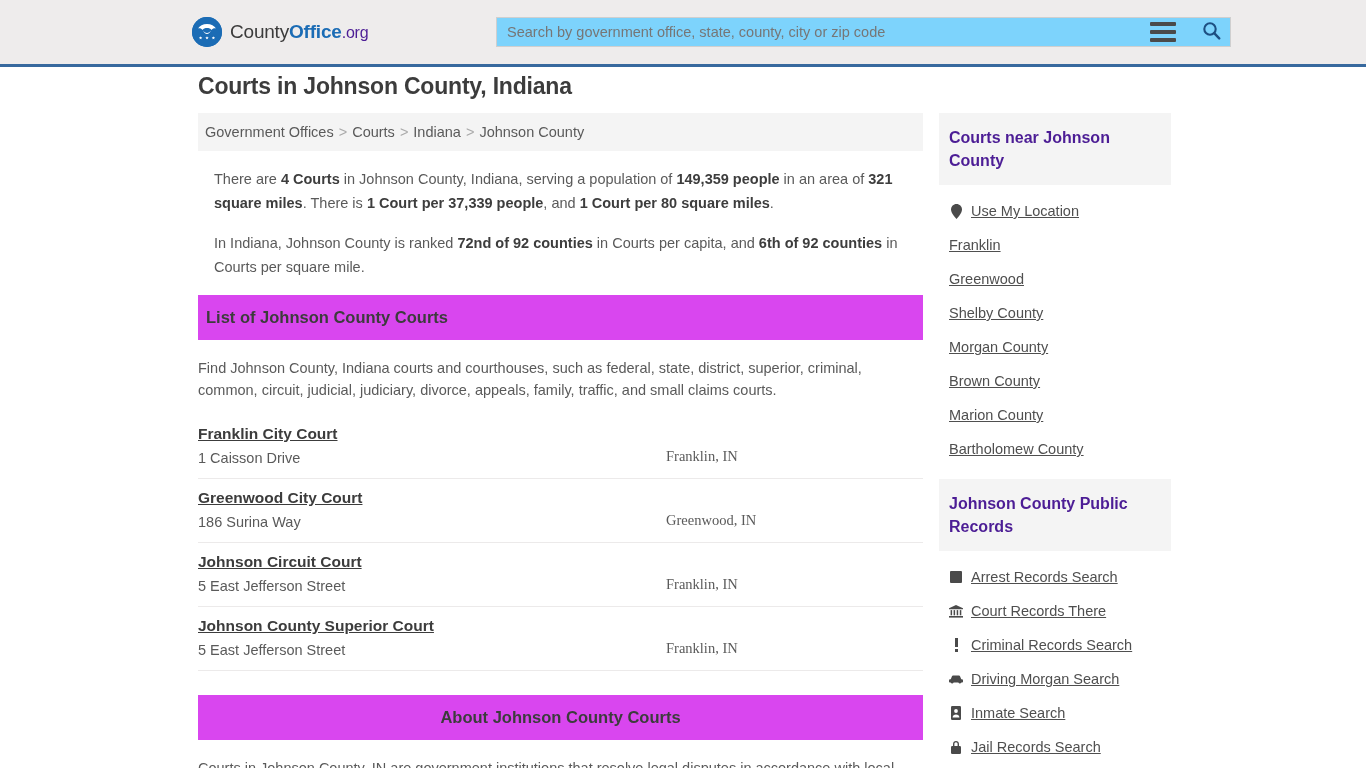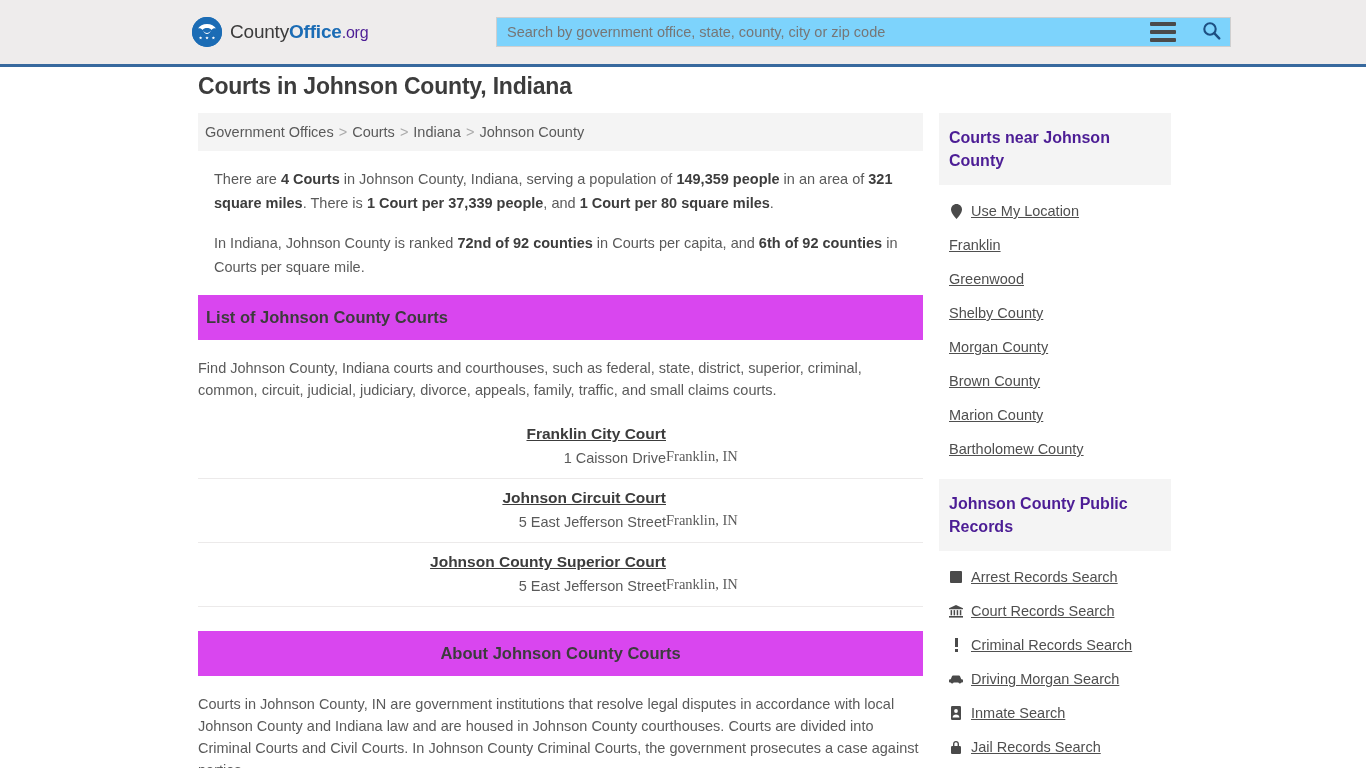--- a/index.html
+++ b/index.html
@@ -143,21 +143,21 @@
     color: #5a5a5a;
   }
 
   
   .court-row {
     display: flex;
     padding: 10px 0 12px 0;
     border-bottom: 1px solid #eceaea;
   }
   .court-row:last-of-type { border-bottom: 1px solid #eceaea; }
-  .court-left { width: 468px; flex: none; text-align: right; }
+  .court-left { width: 468px; flex: none; }
   .court-name {
     display: inline-block;
     font-size: 15.5px;
     font-weight: bold;
     color: #3c3c3c;
     text-decoration: underline;
     cursor: pointer;
     margin-bottom: 7px;
   }
   .court-addr {
@@ -272,20 +272,27 @@
       <p class="section-desc">Find Johnson County, Indiana courts and courthouses, such as federal, state, district, superior, criminal, common, circuit, judicial, judiciary, divorce, appeals, family, traffic, and small claims courts.</p>
 
       <div class="court-row">
         <div class="court-left">
           <a class="court-name">Franklin City Court</a>
           <div class="court-addr">1 Caisson Drive</div>
         </div>
         <div class="court-city">Franklin, IN</div>
       </div>
 
+      <div class="court-row">
+        <div class="court-left">
+          <a class="court-name">Greenwood City Court</a>
+          <div class="court-addr">186 Surina Way</div>
+        </div>
+        <div class="court-city">Greenwood, IN</div>
+      </div>
 
       <div class="court-row">
         <div class="court-left">
           <a class="court-name">Johnson Circuit Court</a>
           <div class="court-addr">5 East Jefferson Street</div>
         </div>
         <div class="court-city">Franklin, IN</div>
       </div>
 
       <div class="court-row">
@@ -354,21 +361,21 @@
           <span class="side-ico">
             <svg width="14" height="13" viewBox="0 0 14 13">
               <path d="M7 0L0 3.2v1.1h14V3.2z" fill="#4a4a4a"></path>
               <rect x="1.6" y="5.1" width="1.5" height="5.2" fill="#4a4a4a"></rect>
               <rect x="4.6" y="5.1" width="1.5" height="5.2" fill="#4a4a4a"></rect>
               <rect x="7.7" y="5.1" width="1.5" height="5.2" fill="#4a4a4a"></rect>
               <rect x="10.8" y="5.1" width="1.5" height="5.2" fill="#4a4a4a"></rect>
               <rect x="0" y="11" width="14" height="1.6" fill="#4a4a4a"></rect>
             </svg>
           </span>
-          <a>Court Records Search</a>
+          <a>Court Records There</a>
         </div>
 
         <div class="side-item">
           <span class="side-ico">
             <svg width="5" height="14" viewBox="0 0 5 14">
               <rect x="1" y="0" width="3" height="9" fill="#4a4a4a"></rect>
               <rect x="1" y="11" width="3" height="3" fill="#4a4a4a"></rect>
             </svg>
           </span>
           <a>Criminal Records Search</a>

